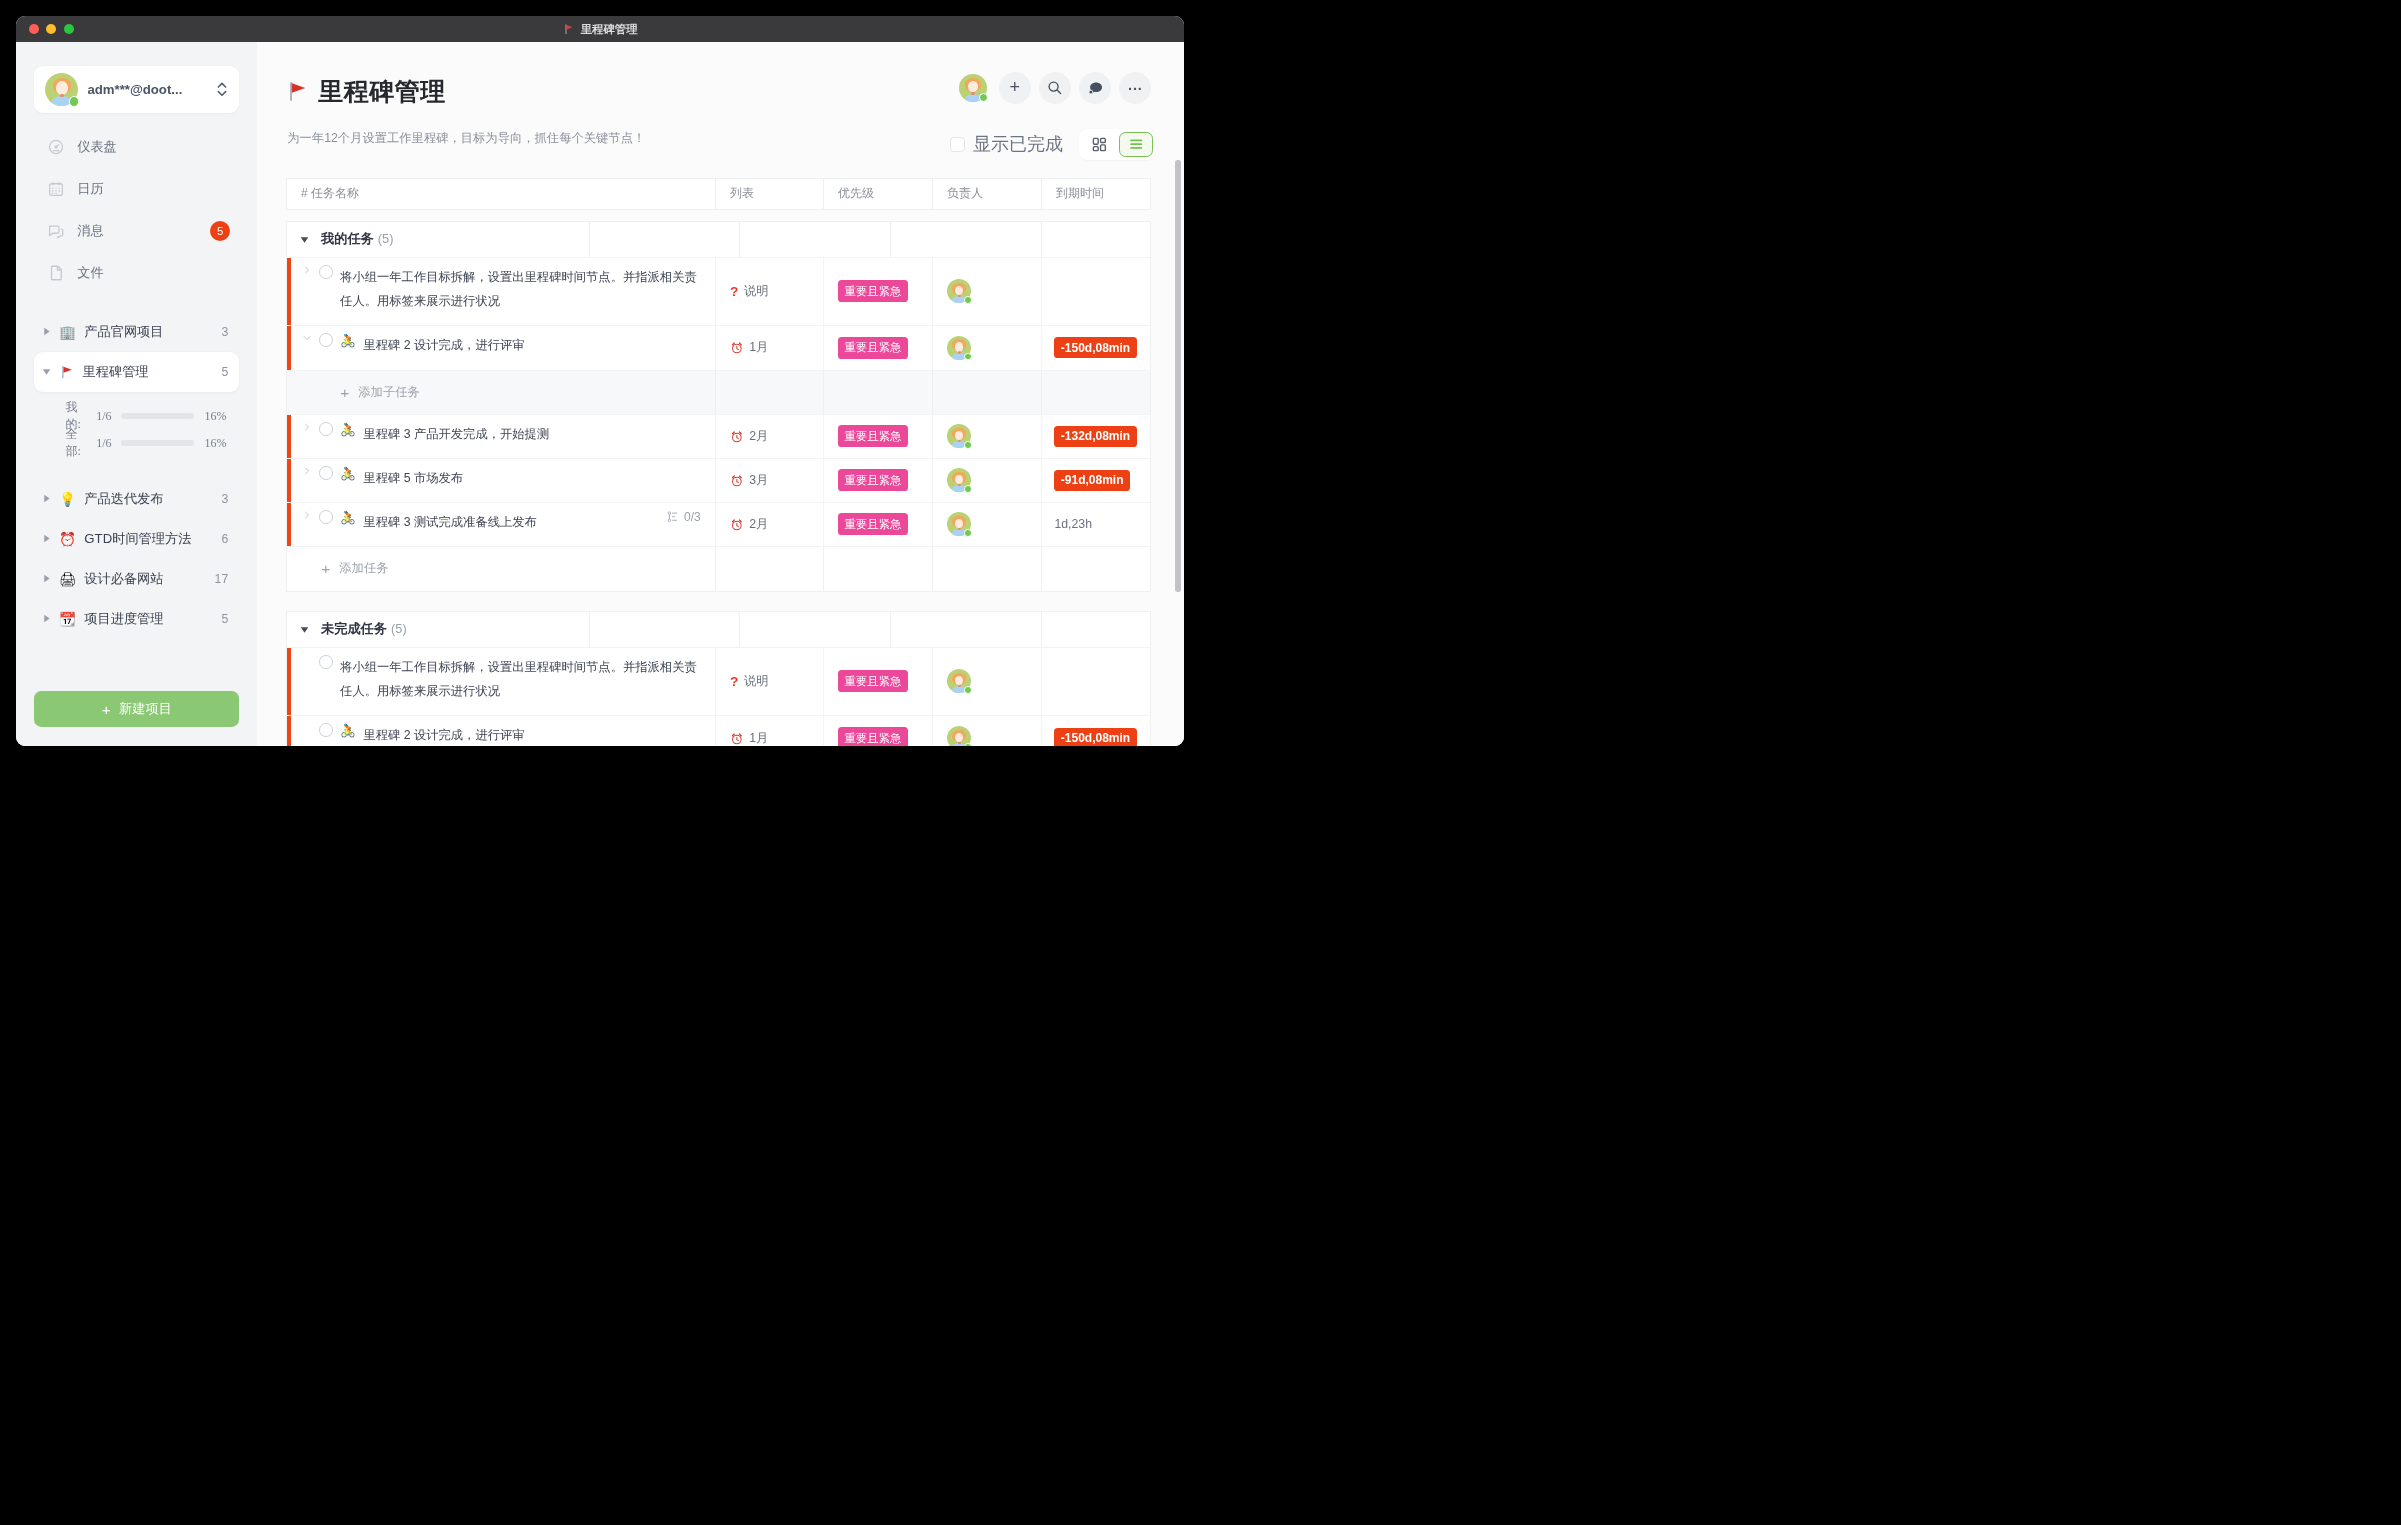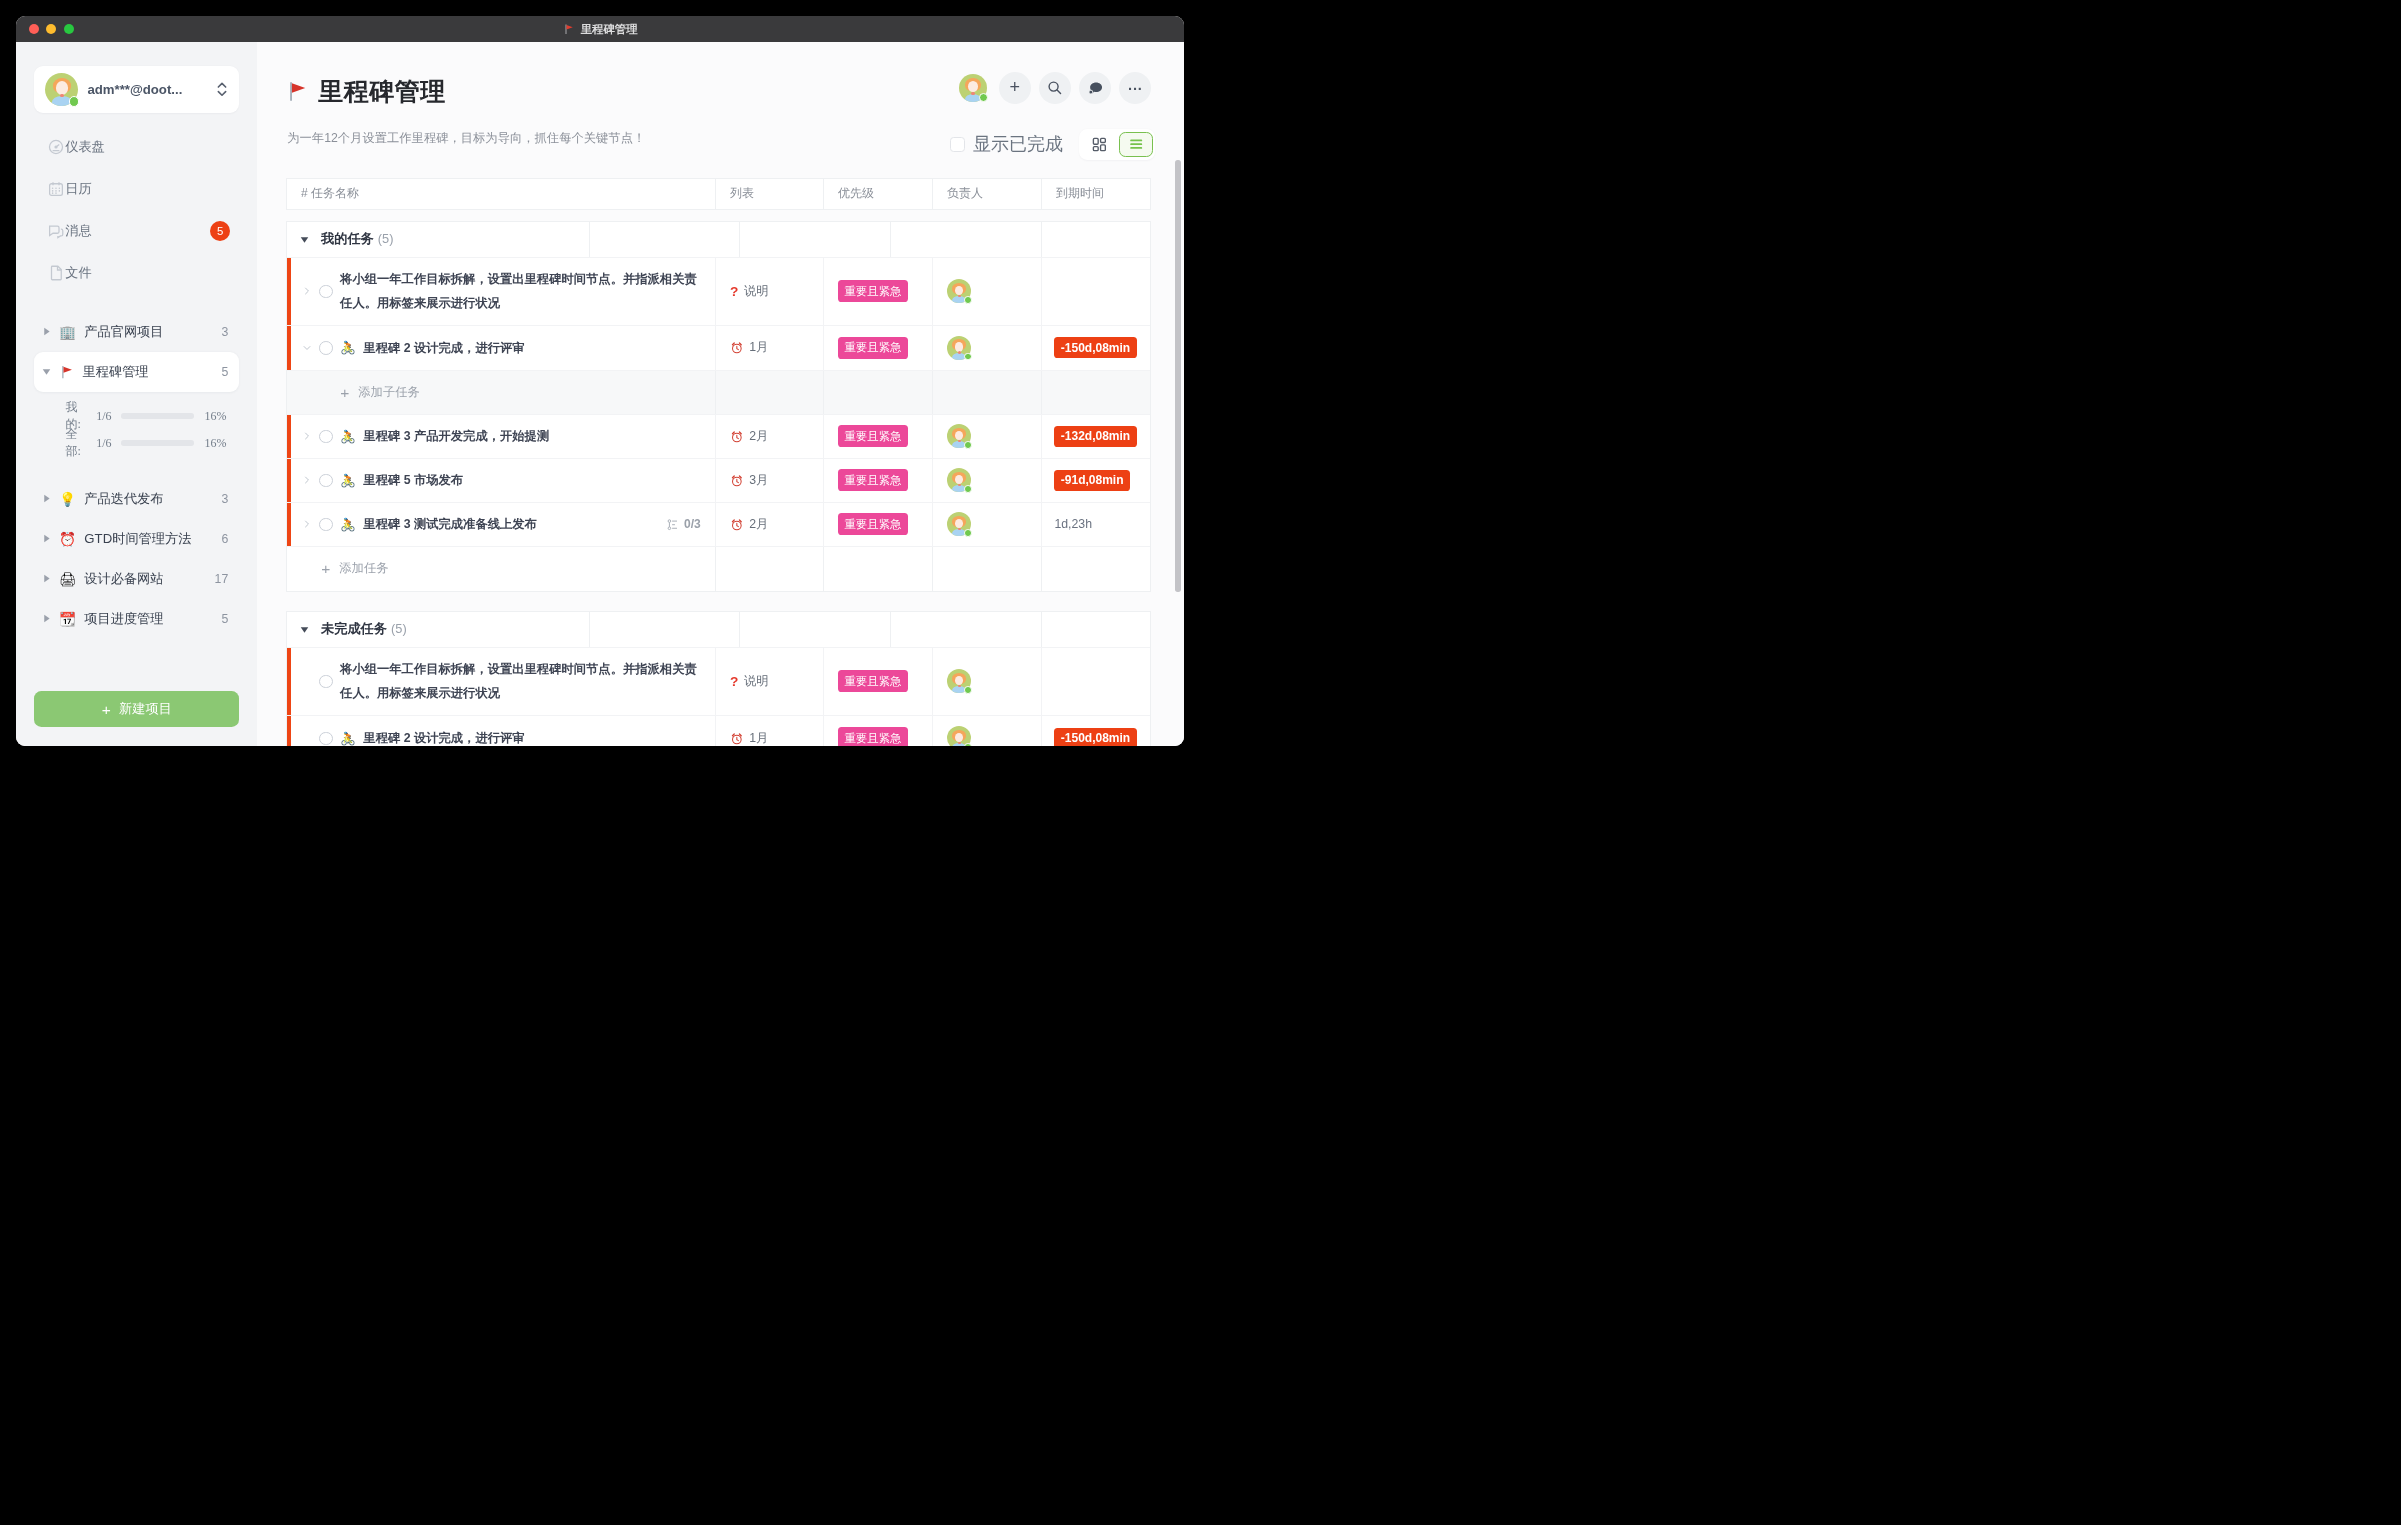--- a/index.html
+++ b/index.html
@@ -16,21 +16,21 @@
   .tb-title { display:flex; align-items:center; gap:5.5px; color:#dcdcdd; font-size:11.4px; font-weight:700; }
 
   .win-body { flex:1; display:flex; min-height:0; }
 
   
   .sidebar { flex:0 0 236px; background:#f3f4f6; position:relative; padding:24px 18px 0 18px; }
   .account { height:47px; background:#fff; border-radius:9px; display:flex; align-items:center; padding:0 11px; gap:9px; box-shadow:0 0.9px 1.8px rgba(20,30,60,.04); }
   .account-name { flex:1; font-size:13.2px; font-weight:700; color:#4b5566; white-space:nowrap; overflow:hidden; }
 
   .nav { margin-top:12.8px; }
-  .nav-item { height:42px; display:flex; align-items:center; padding:0 9px 0 12.8px; border-radius:7.3px; cursor:default; }
+  .nav-item { height:42px; display:flex; align-items:center; gap:12px; padding:0 9px 0 12.8px; border-radius:7.3px; cursor:default; }
   .nav-item .label { font-size:13.2px; color:#6a7380; }
   .nav-icon { width:18px; height:18px; flex:0 0 auto; }
   .nav-badge { margin-left:auto; min-width:20px; height:20px; border-radius:10px; background:#ed4014; color:#fff; font-size:11.4px; display:flex; align-items:center; justify-content:center; padding:0 5.5px; }
 
   .projects { margin-top:18px; }
   .proj-item { height:40px; display:flex; align-items:center; gap:8.2px; padding:0 11px 0 7.3px; border-radius:9px; }
   .proj-item.selected { background:#fff; box-shadow:0 0.9px 2.7px rgba(20,30,60,.05); }
   .tri { width:9px; height:9px; flex:0 0 auto; }
   .proj-emoji { font-size:13.7px; width:17.3px; text-align:center; }
   .proj-label { font-size:13.2px; color:#39414f; }
@@ -79,21 +79,21 @@
   .ghead-name { flex:1; display:flex; align-items:center; gap:12px; padding-left:12.8px; }
   .ghead-title { font-size:13.2px; font-weight:700; color:#2f3542; }
   .ghead-count { font-size:12.8px; color:#9aa1ab; }
   .gcell { display:flex; }
 
   .trow { display:flex; align-items:stretch; border-bottom:0.9px solid #f2f3f5; background:#fff; position:relative; min-height:44px; }
   .trow.tall { min-height:68px; }
   .trow.h49 { min-height:45px; }
   .trow:last-child { border-bottom:none; }
   .trow.striped::before { content:""; position:absolute; left:0; top:0; bottom:0; width:3.6px; background:#ee4514; }
-  .c-name { flex:1; display:flex; align-items:center; gap:7.3px; padding:7.3px 12.8px 7.3px 14.6px; min-width:0;font-weight:bold; }
+  .c-name { flex:1; display:flex; align-items:flex-start; gap:7.3px; padding:7.3px 12.8px 7.3px 14.6px; min-width:0; }
   .chev { width:10px; height:10px; flex:0 0 auto; }
   .chev-spacer { width:10px; flex:0 0 auto; }
   .radio { width:13.7px; height:13.7px; border-radius:50%; border:1.4px solid #cbd0d8; flex:0 0 auto; background:#fff; }
   .task-emoji { font-size:12.8px; flex:0 0 auto; }
   .tname { font-size:12.3px; color:#3e4453; line-height:24px; }
   .subcount { margin-left:auto; display:flex; align-items:center; gap:4.6px; color:#9aa0a9; font-size:12px; padding-right:1.8px; }
   .cell { display:flex; align-items:center; border-left:0.9px solid #f2f3f5; padding-left:13.7px; }
   .list-cell { gap:5.5px; font-size:12.3px; color:#666e79; }
   .qmark { color:#e5392b; font-weight:800; font-size:13.7px; }
   .pbadge { background:#ec4899; color:#fff; font-size:11.4px; padding:3.6px 6.4px; border-radius:3.6px; white-space:nowrap; }

